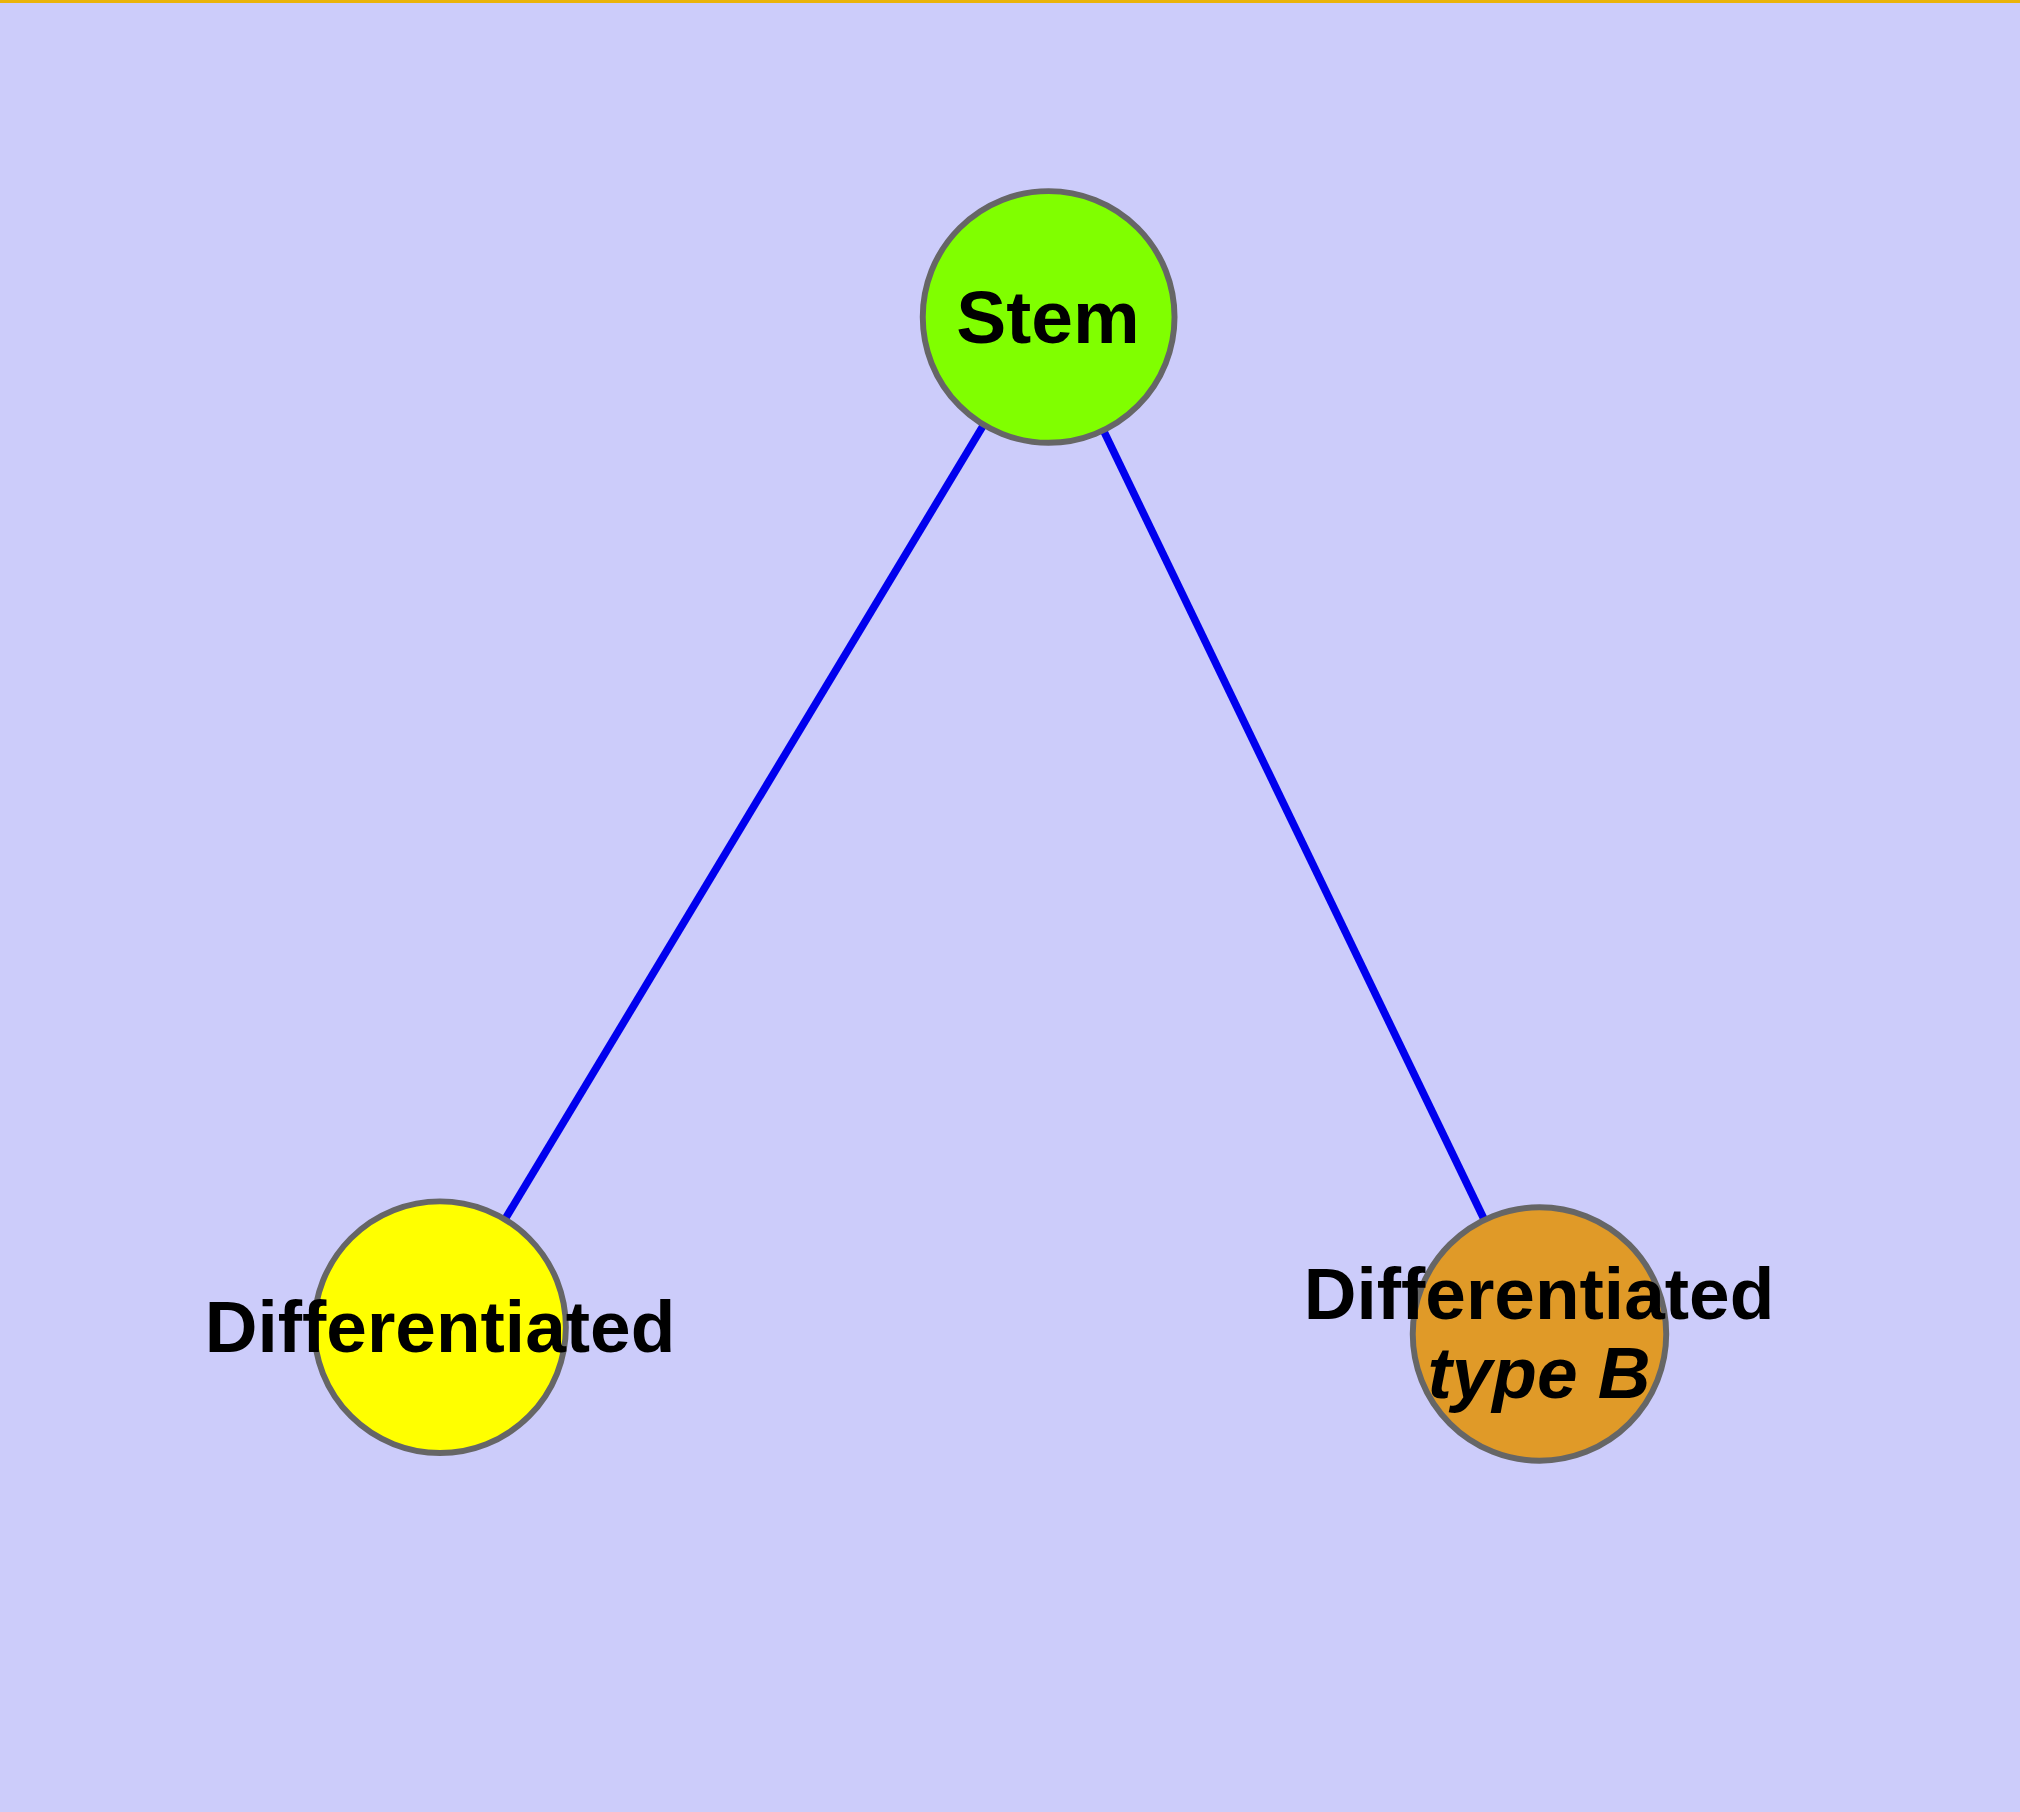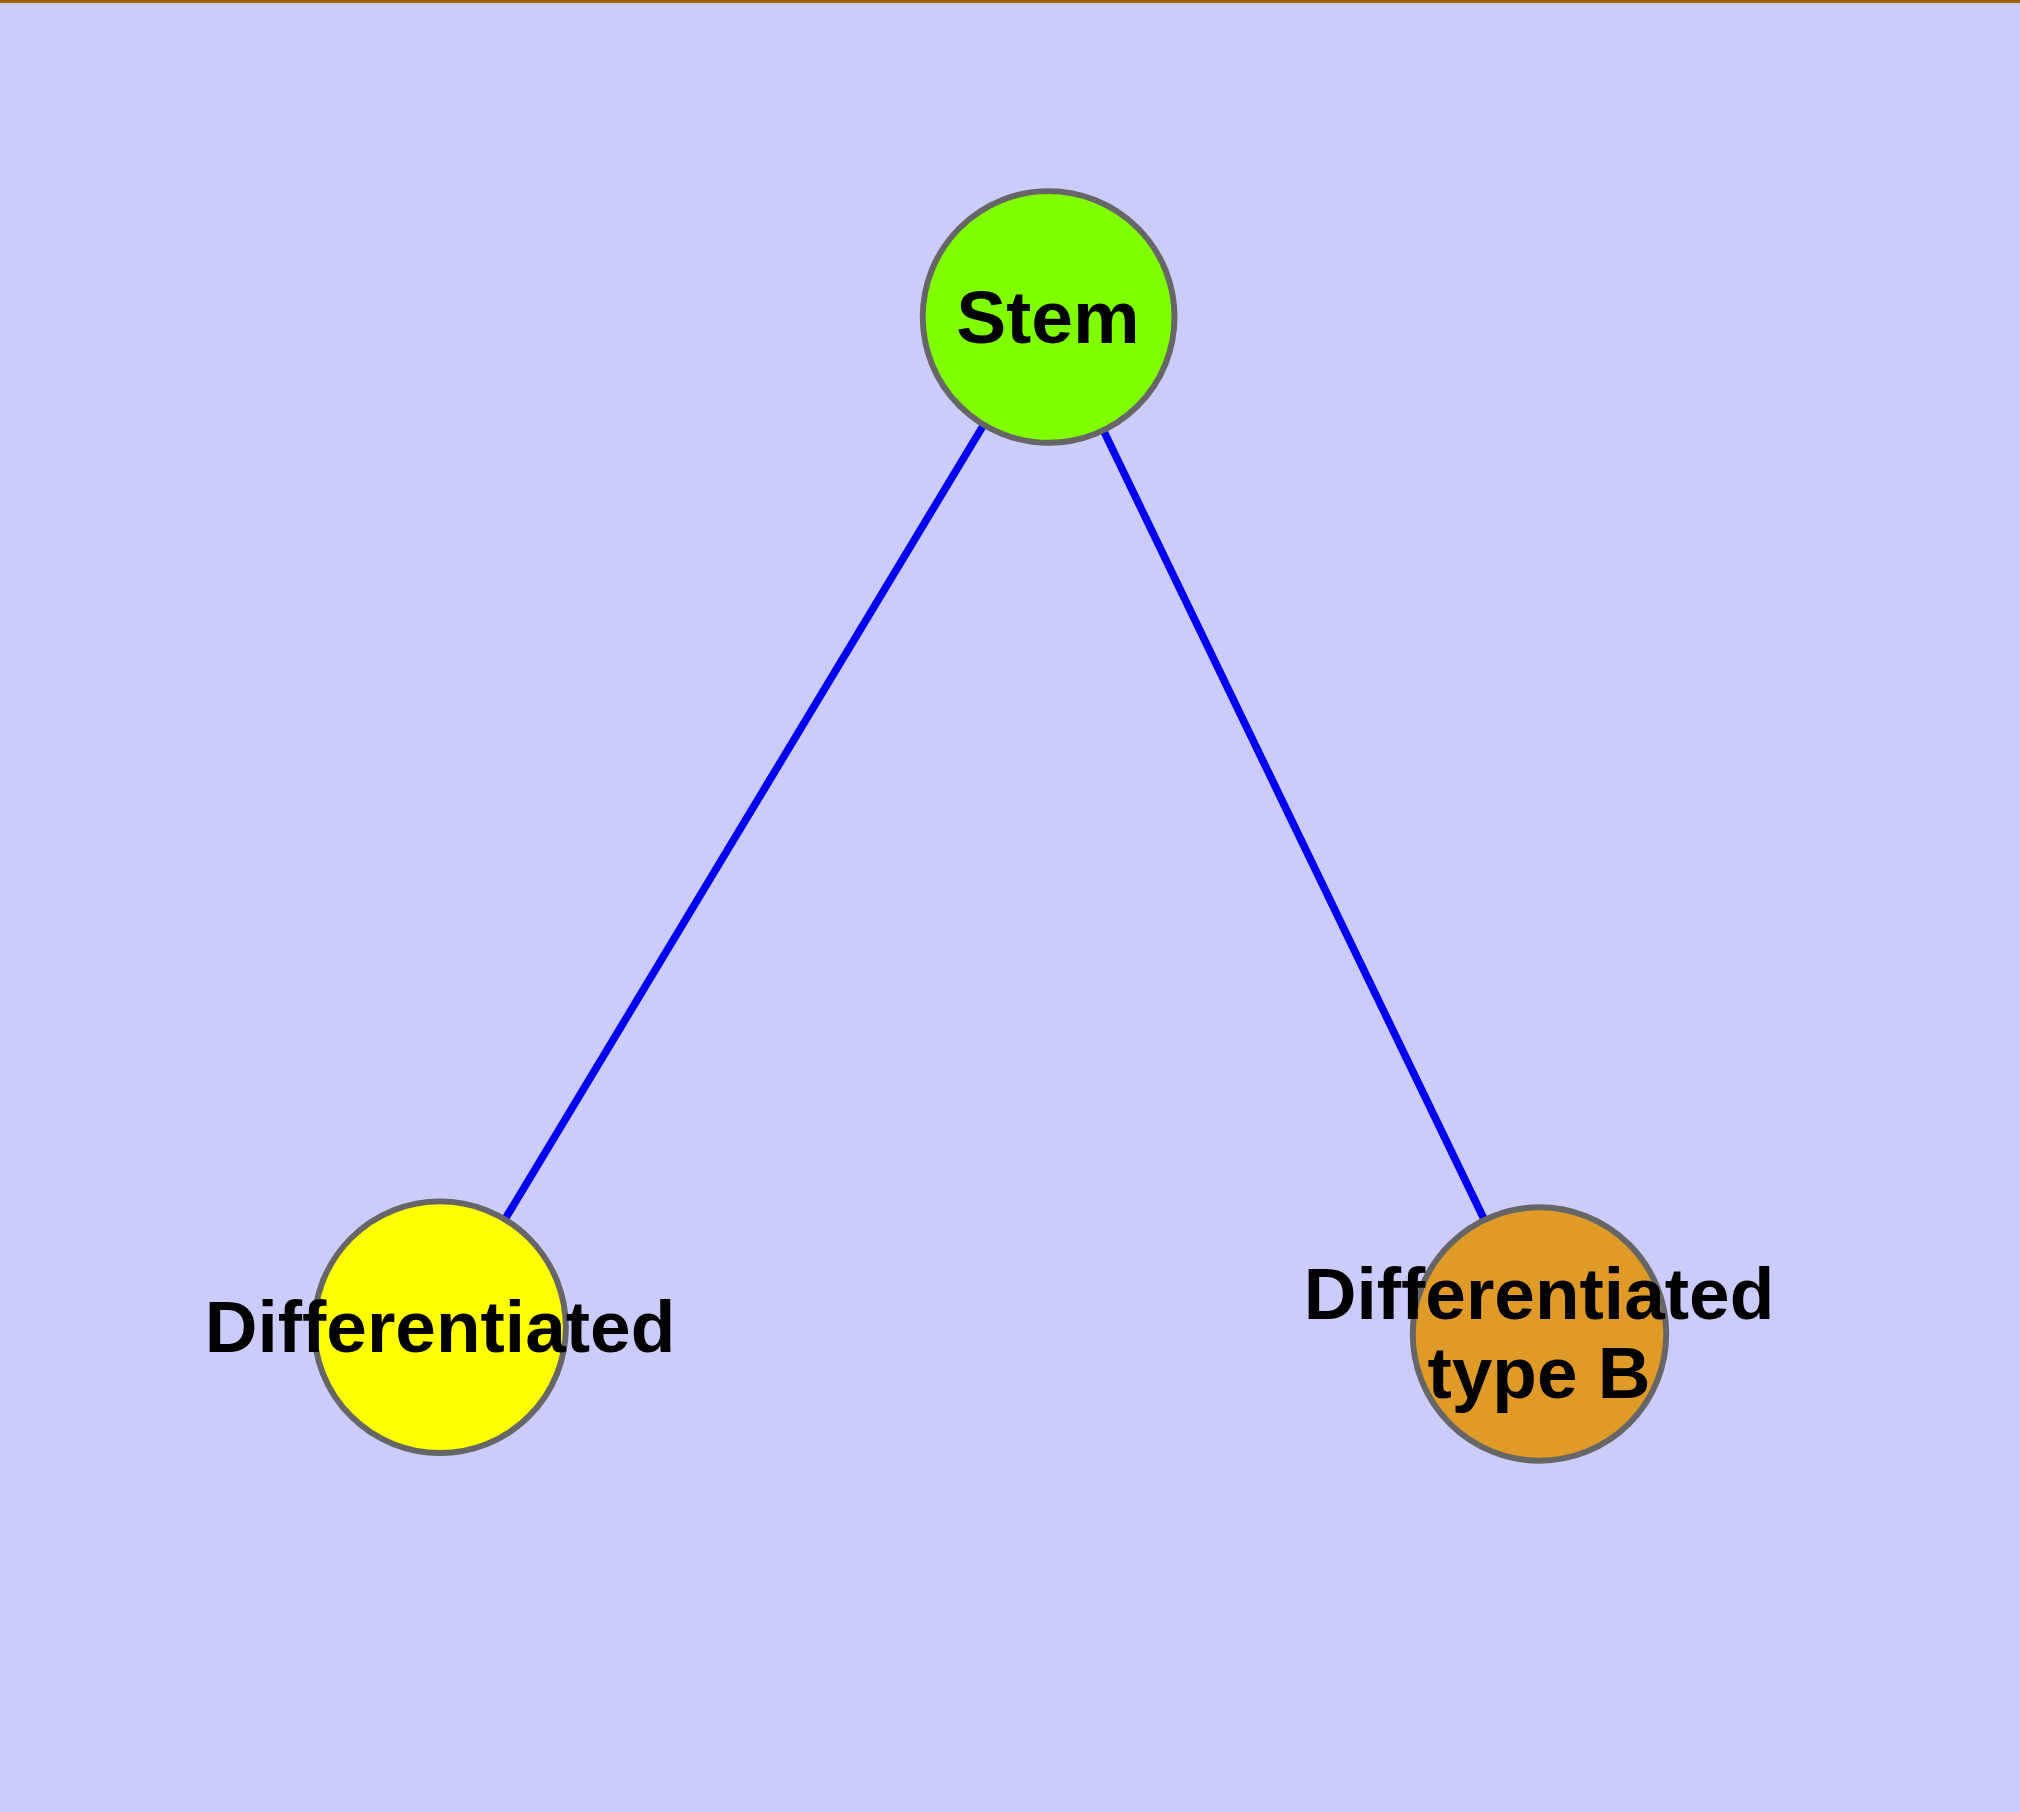--- a/index.html
+++ b/index.html
@@ -5,21 +5,21 @@
 <style>
   html, body {
     margin: 0;
     padding: 0;
     background: #ffffff;
   }
   #canvas {
     position: relative;
     width: 2021px;
     height: 1812px;
-    background: #a16207;
+    background: #eab308;
     overflow: hidden;
     font-family: "Liberation Sans", "DejaVu Sans", sans-serif;
   }
   #plot-background {
     position: absolute;
     left: 0;
     top: 3.4px;
     width: 2021px;
     height: 1809px;
     background: #ccccfa;
@@ -63,17 +63,17 @@
     <g id="node-layer">
         <circle cx="1237" cy="374" r="148.5" fill="#80ff00" stroke="#666666" stroke-width="7"></circle>
         <circle cx="519" cy="1566" r="148.5" fill="#ffff00" stroke="#666666" stroke-width="7"></circle>
         <circle cx="1816" cy="1574" r="149.5" fill="#e09a28" stroke="#666666" stroke-width="7"></circle>
       </g>
   </svg>
 
   <div id="label-layer">
       <div class="node-label stem-label" style="left: 1048px; top: 317px; font-size: 75px; color: rgb(0, 0, 0);"><span style="display: block;">Stem</span></div>
       <div class="node-label leaf-label" style="left: 440px; top: 1327px; font-size: 73px; color: rgb(0, 0, 0);"><span style="display: block;">Differentiated</span></div>
-      <div class="node-label leaf-label" style="left: 1539px; top: 1334px; font-size: 73px; color: rgb(0, 0, 0);"><span style="display: block;">Differentiated</span><span style="display: block;">type B</span></div>
+      <div class="node-label leaf-label" style="left: 1539px; top: 1334px; font-size: 73px; color: rgb(0, 0, 0);"><span style="display: block;">Differentiated</span><span style="display: block; font-style: italic;">type B</span></div>
     </div>
 
 </div>
 
 
 </body></html>

